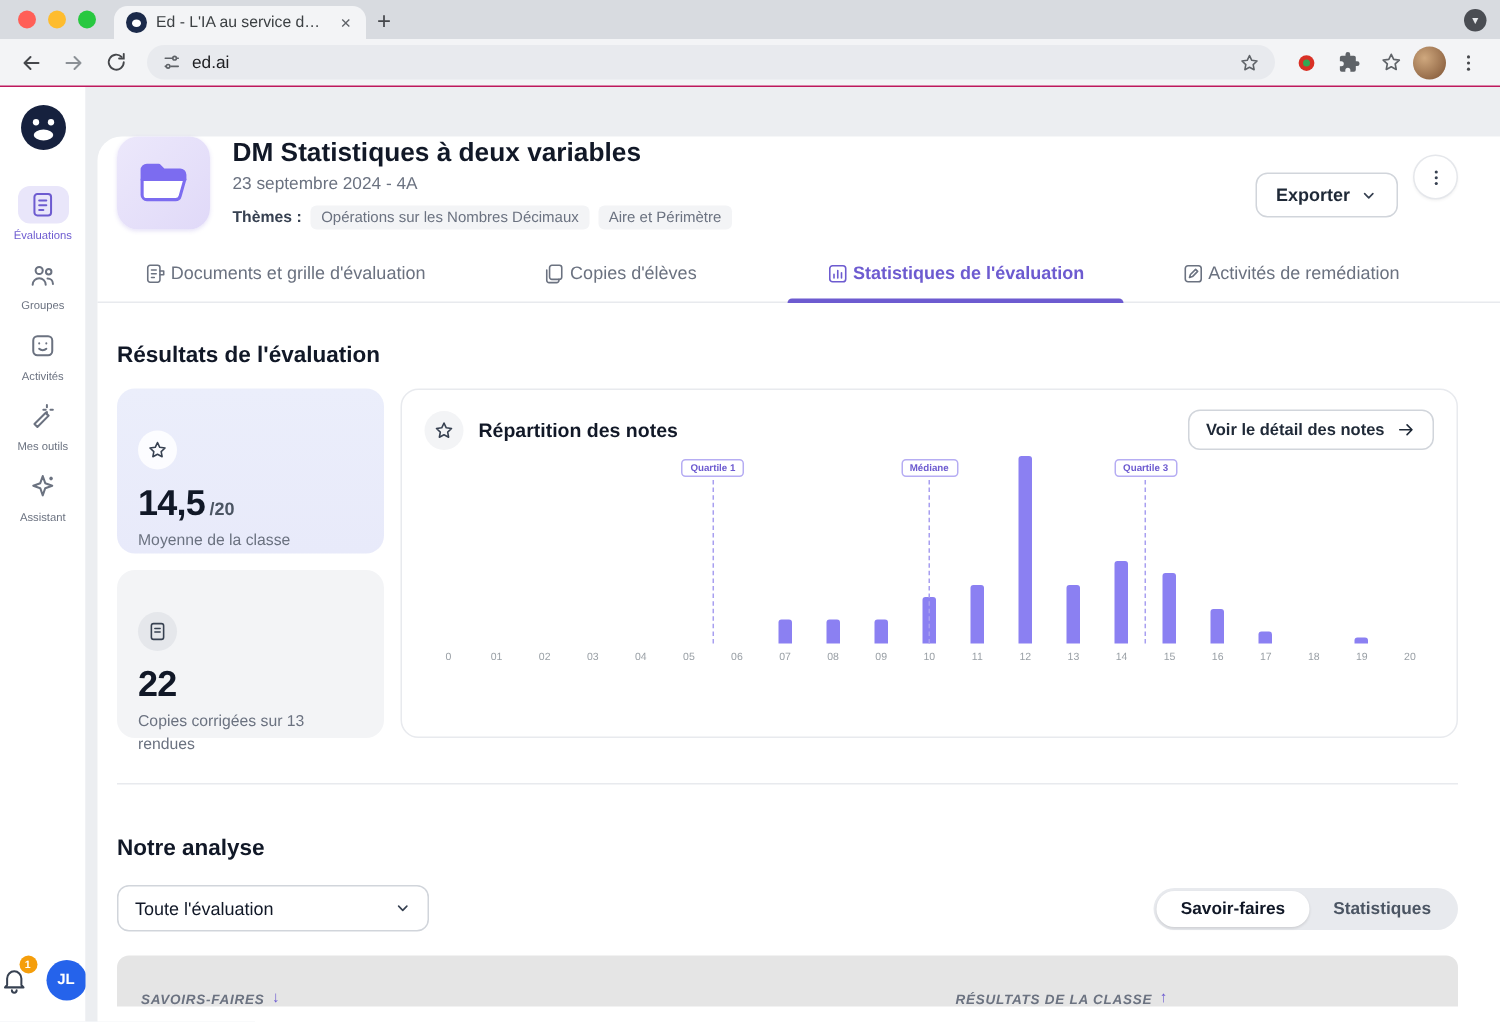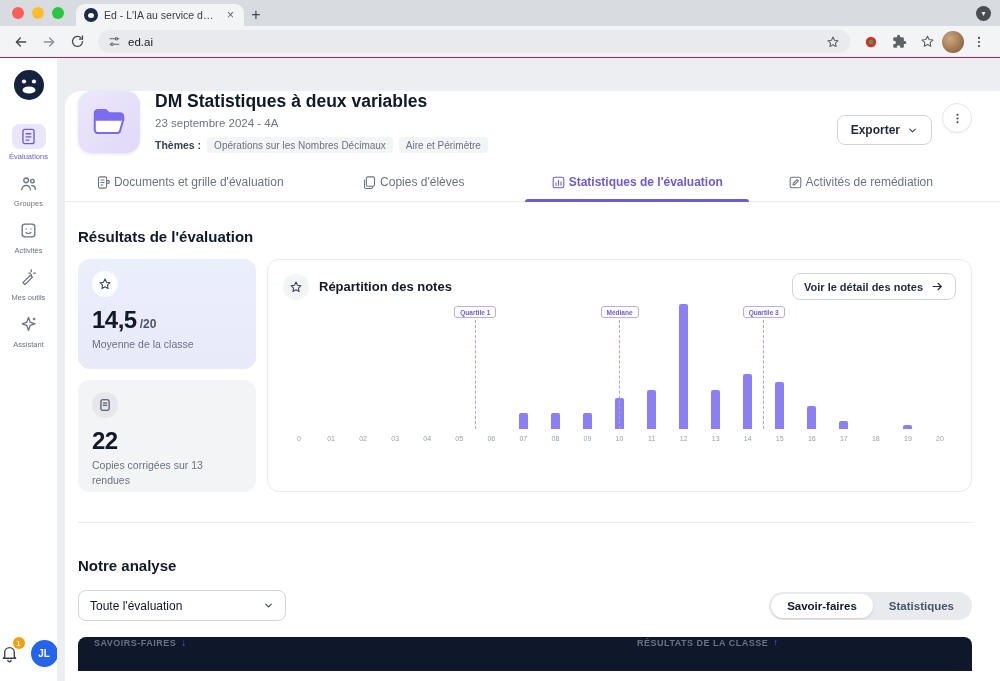--- a/index.html
+++ b/index.html
@@ -63,21 +63,21 @@
   .tabs-row { display:flex; margin:22px -28px 0 -13px; padding:0 28px 0 13px; border-bottom:1px solid #e8eaee; }
   .tab-item { flex:1; display:flex; align-items:flex-start; justify-content:center; gap:3px; padding-bottom:11px; font-size:12px; color:#6b7280; font-weight:500; position:relative; cursor:pointer; }
   .tab-item.active { color:#6d5bd0; font-weight:600; }
   .tab-item.active::after { content:""; position:absolute; bottom:-1px; left:0; right:0; height:3px; background:#6d5bd0; border-radius:3px 3px 0 0; }
 
   .section-title { font-size:15px; font-weight:700; color:#111827; margin-top:26px; }
 
   
   .results-grid { display:flex; gap:11px; margin-top:14px; }
   .stat-col { width:178px; display:flex; flex-direction:column; gap:11px; flex-shrink:0; }
-  .stat-card { border-radius:12px; padding:12px 14px; }
+  .stat-card { border-radius:12px; padding:28px 14px; }
   .stat-card.avg { background:linear-gradient(180deg,#ebeefb,#e8eafa); height:110px; }
   .stat-card.copies { background:#f3f4f6; height:112px; }
   .stat-icon { width:26px; height:26px; border-radius:50%; display:flex; align-items:center; justify-content:center; color:#374151; }
   .stat-card.avg .stat-icon { background:rgba(255,255,255,.85); }
   .stat-card.copies .stat-icon { background:#e5e7eb; }
   .stat-value-row { margin-top:9px; display:flex; align-items:baseline; gap:3px; }
   .stat-value { font-size:24px; font-weight:800; color:#111827; letter-spacing:-.5px; }
   .stat-max { font-size:12px; font-weight:700; color:#4b5563; }
   .stat-label { font-size:10.5px; color:#6b7280; margin-top:3px; line-height:1.4; }
 
@@ -102,21 +102,21 @@
   
   .analysis-title { margin-top:34px; }
   .analysis-controls { display:flex; align-items:center; margin-top:16px; }
   .filter-select { width:208px; height:31px; border:1px solid #d1d5db; border-radius:8px; display:flex; align-items:center; padding:0 11px; font-size:12px; color:#111827; background:#fff; cursor:pointer; }
   .filter-select .fs-label { flex:1; }
   .ctrl-spacer { flex:1; }
   .toggle { display:flex; background:#e8eaee; border-radius:16px; padding:2px; }
   .toggle-opt { padding:6px 16px; font-size:11.5px; font-weight:600; color:#4b5563; border-radius:14px; cursor:pointer; }
   .toggle-opt.active { background:#fff; color:#111827; box-shadow:0 1px 2px rgba(0,0,0,.12); }
 
-  .table-head { margin-top:16px; background:#0f172a; border-radius:8px 8px 0 0; height:34px; display:flex; align-items:flex-start; padding:0 16px; }
+  .table-head { margin-top:16px; background:#e5e5e5; border-radius:8px 8px 0 0; height:34px; display:flex; align-items:flex-end; padding:0 16px;font-style:italic; }
   .th { font-size:9px; font-weight:700; color:#6b7280; letter-spacing:.5px; display:flex; align-items:center; gap:5px; }
   .th.first { width:63%; }
   .sort-arrow { color:#6d5bd0; font-size:10px; font-weight:700; }
 </style>
 </head>
 <body>
 
 <div class="tabstrip">
   <div class="lights">
     <span class="light red"></span>

